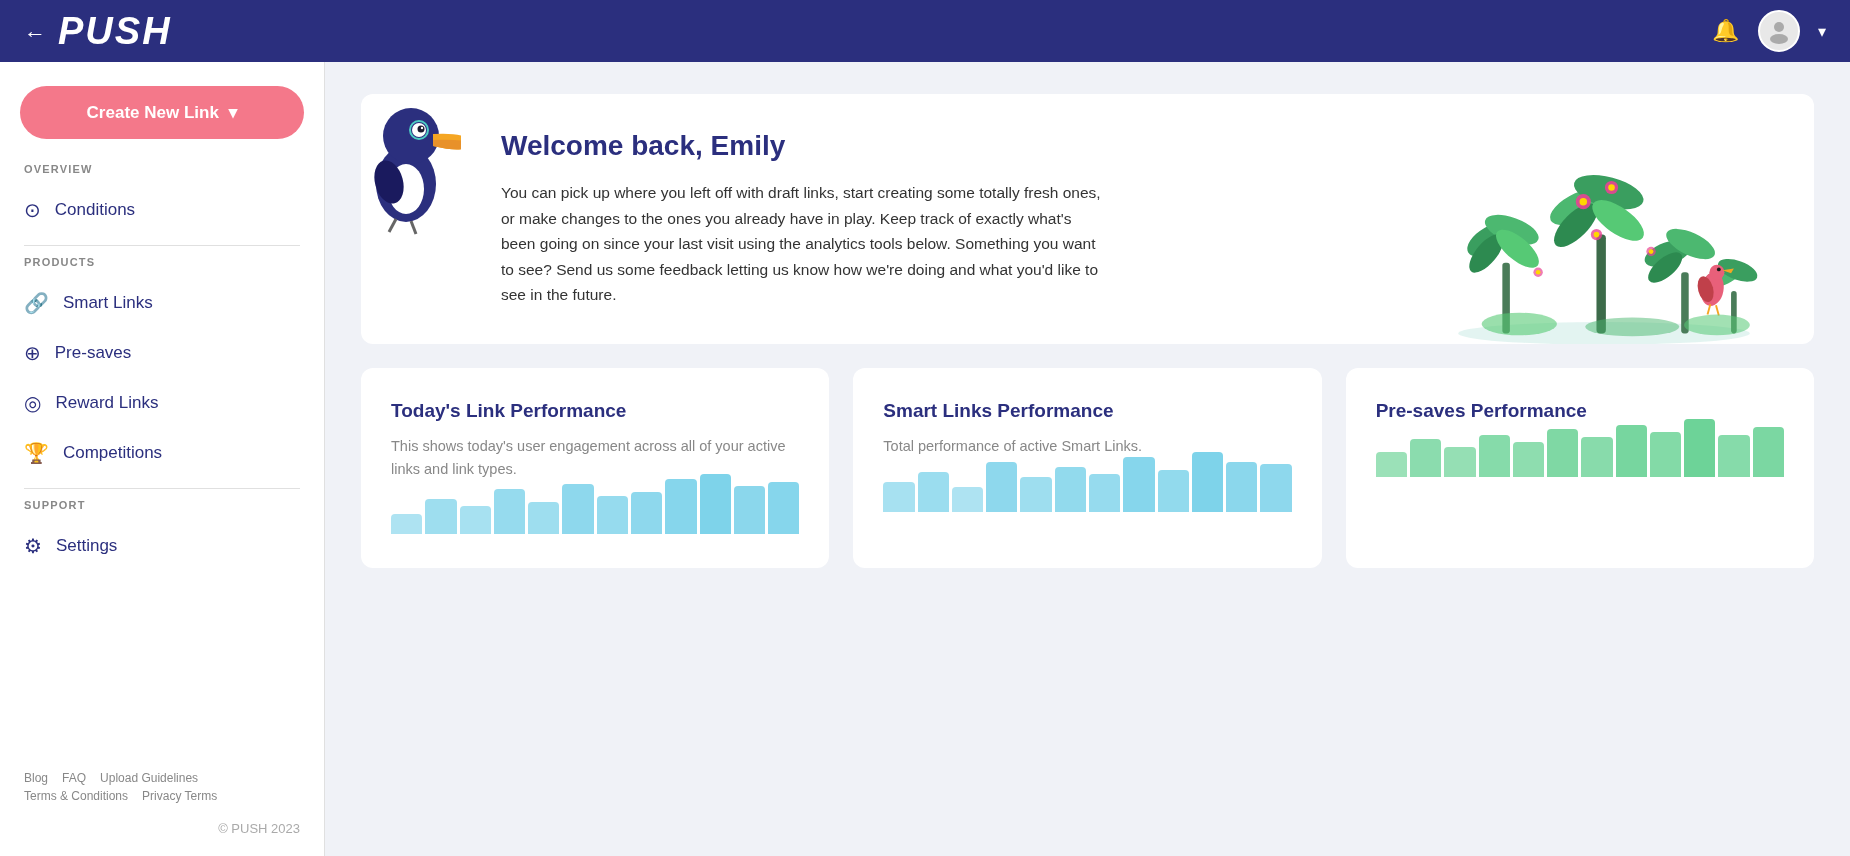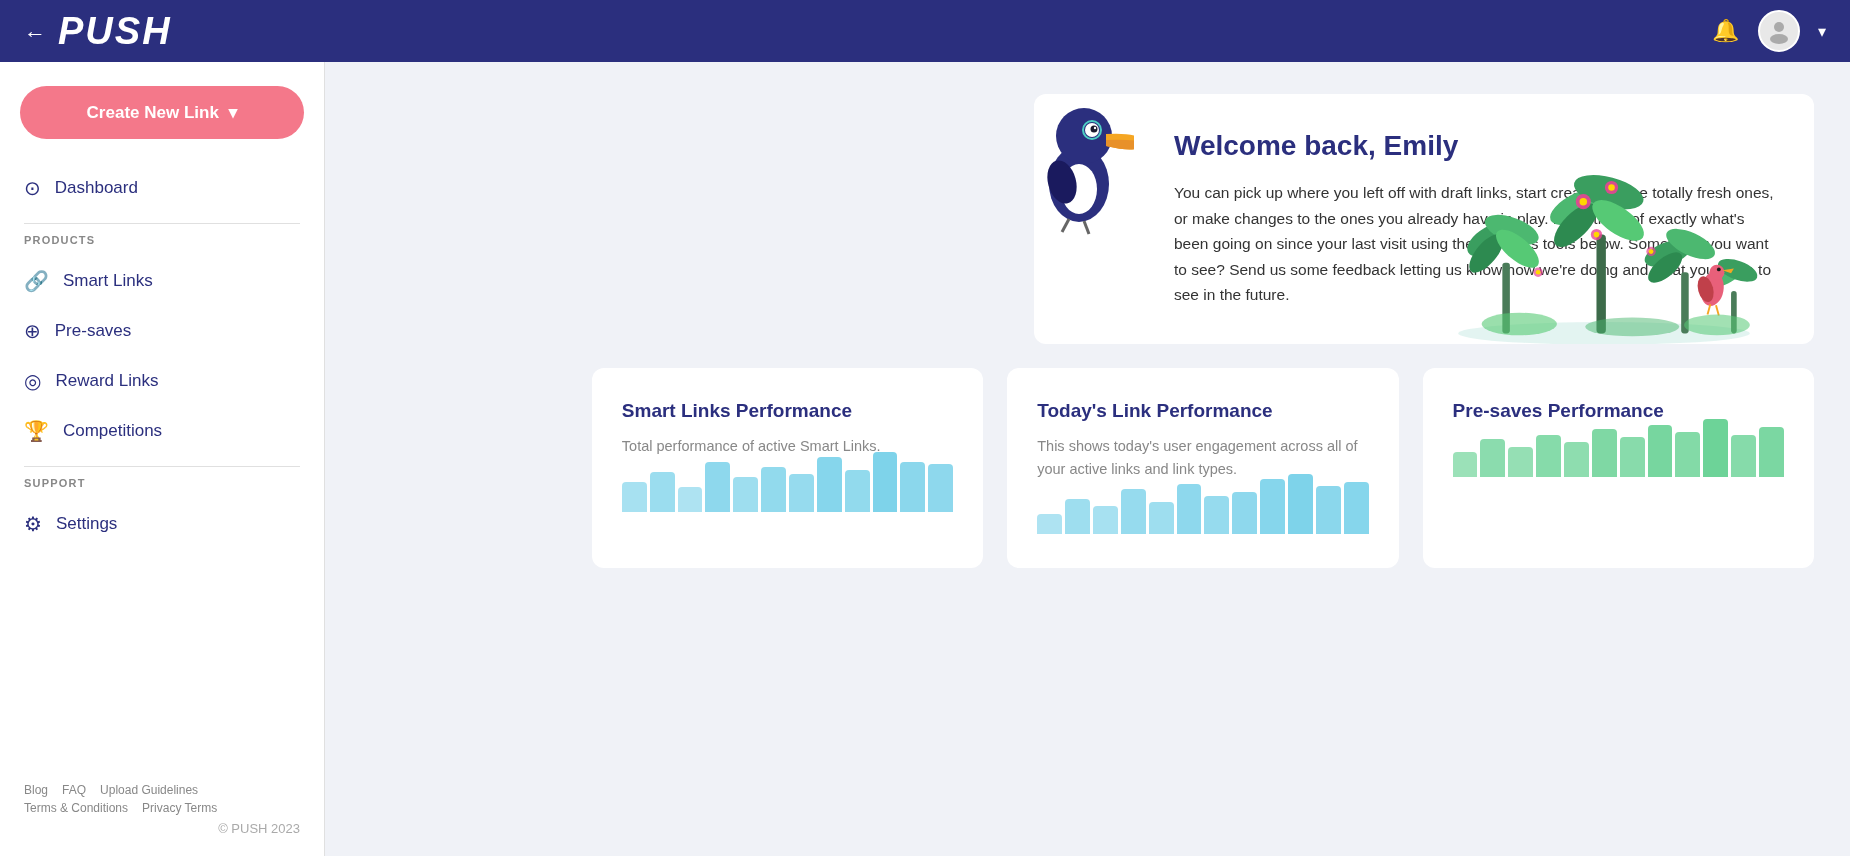--- a/index.html
+++ b/index.html
@@ -114,33 +114,32 @@
     .sidebar-footer {
       margin-top: auto;
       padding: 10px 24px 0 24px;
     }
     .sidebar-footer-links {
       display: flex;
       flex-wrap: wrap;
       gap: 4px 14px;
       font-size: 12px;
       color: #888;
-      margin-bottom: 6px;
+      margin-bottom: 18px;
     }
     .sidebar-footer-links a { color: #888; text-decoration: none; }
     .copyright { font-size: 13px; color: #aaa; text-align: right; }
 
     
     .main {
       flex: 1;
       padding: 32px 36px;
       display: flex;
       flex-direction: column;
       gap: 24px;
-      align-items: flex-end;
     }
 
     
     .welcome-card {
       background: white;
       border-radius: 12px;
       padding: 36px 40px;
       display: flex;
       align-items: flex-start;
       position: relative;
@@ -238,23 +237,24 @@
 </nav>
 
 <div class="layout">
 
   <aside class="sidebar">
     <button class="create-link-btn">
       <span>Create New Link</span>
       <span>▾</span>
     </button>
 
+    <div class="section-label">OVERVIEW</div>
     <div class="nav-item">
       <span class="icon">⊙</span>
-      <span>Dashboard</span>
+      <span>Conditions</span>
     </div>
 
     <hr class="divider">
 
     <div class="section-label">PRODUCTS</div>
     <div class="nav-item">
       <span class="icon">🔗</span>
       <span>Smart Links</span>
     </div>
     <div class="nav-item">
@@ -379,20 +379,39 @@
           <circle cx="220" cy="108" r="2.5" fill="#ffd700"></circle>
 
           <ellipse cx="80" cy="185" rx="40" ry="12" fill="#56c975" opacity="0.6"></ellipse>
           <ellipse cx="200" cy="188" rx="50" ry="10" fill="#4cb870" opacity="0.5"></ellipse>
           <ellipse cx="290" cy="186" rx="35" ry="11" fill="#56c975" opacity="0.55"></ellipse>
         </svg>
       </div>
     </div>
 
     <div class="cards-row">
+
+      <div class="perf-card">
+        <div class="perf-card-title">Today's Link Performance</div>
+        <div class="perf-card-subtitle">This shows today's user engagement across all of your active links and link types.</div>
+        <div class="chart-stub">
+          <div class="bar" style="height:20px;background:#5ec8e5;opacity:0.5"></div>
+          <div class="bar" style="height:35px;background:#5ec8e5;opacity:0.6"></div>
+          <div class="bar" style="height:28px;background:#5ec8e5;opacity:0.55"></div>
+          <div class="bar" style="height:45px;background:#5ec8e5;opacity:0.65"></div>
+          <div class="bar" style="height:32px;background:#5ec8e5;opacity:0.6"></div>
+          <div class="bar" style="height:50px;background:#5ec8e5;opacity:0.7"></div>
+          <div class="bar" style="height:38px;background:#5ec8e5;opacity:0.65"></div>
+          <div class="bar" style="height:42px;background:#5ec8e5;opacity:0.7"></div>
+          <div class="bar" style="height:55px;background:#5ec8e5;opacity:0.75"></div>
+          <div class="bar" style="height:60px;background:#5ec8e5;opacity:0.8"></div>
+          <div class="bar" style="height:48px;background:#5ec8e5;opacity:0.72"></div>
+          <div class="bar" style="height:52px;background:#5ec8e5;opacity:0.75"></div>
+        </div>
+      </div>
 
       <div class="perf-card">
         <div class="perf-card-title">Smart Links Performance</div>
         <div class="perf-card-subtitle">Total performance of active Smart Links.</div>
         <div class="chart-stub">
           <div class="bar" style="height:30px;background:#5ec8e5;opacity:0.55"></div>
           <div class="bar" style="height:40px;background:#5ec8e5;opacity:0.62"></div>
           <div class="bar" style="height:25px;background:#5ec8e5;opacity:0.5"></div>
           <div class="bar" style="height:50px;background:#5ec8e5;opacity:0.7"></div>
           <div class="bar" style="height:35px;background:#5ec8e5;opacity:0.6"></div>
@@ -400,39 +419,20 @@
           <div class="bar" style="height:38px;background:#5ec8e5;opacity:0.65"></div>
           <div class="bar" style="height:55px;background:#5ec8e5;opacity:0.75"></div>
           <div class="bar" style="height:42px;background:#5ec8e5;opacity:0.68"></div>
           <div class="bar" style="height:60px;background:#5ec8e5;opacity:0.8"></div>
           <div class="bar" style="height:50px;background:#5ec8e5;opacity:0.72"></div>
           <div class="bar" style="height:48px;background:#5ec8e5;opacity:0.7"></div>
         </div>
       </div>
 
       <div class="perf-card">
-        <div class="perf-card-title">Today's Link Performance</div>
-        <div class="perf-card-subtitle">This shows today's user engagement across all of your active links and link types.</div>
-        <div class="chart-stub">
-          <div class="bar" style="height:20px;background:#5ec8e5;opacity:0.5"></div>
-          <div class="bar" style="height:35px;background:#5ec8e5;opacity:0.6"></div>
-          <div class="bar" style="height:28px;background:#5ec8e5;opacity:0.55"></div>
-          <div class="bar" style="height:45px;background:#5ec8e5;opacity:0.65"></div>
-          <div class="bar" style="height:32px;background:#5ec8e5;opacity:0.6"></div>
-          <div class="bar" style="height:50px;background:#5ec8e5;opacity:0.7"></div>
-          <div class="bar" style="height:38px;background:#5ec8e5;opacity:0.65"></div>
-          <div class="bar" style="height:42px;background:#5ec8e5;opacity:0.7"></div>
-          <div class="bar" style="height:55px;background:#5ec8e5;opacity:0.75"></div>
-          <div class="bar" style="height:60px;background:#5ec8e5;opacity:0.8"></div>
-          <div class="bar" style="height:48px;background:#5ec8e5;opacity:0.72"></div>
-          <div class="bar" style="height:52px;background:#5ec8e5;opacity:0.75"></div>
-        </div>
-      </div>
-
-      <div class="perf-card">
         <div class="perf-card-title">Pre-saves Performance</div>
         <div class="chart-stub">
           <div class="bar" style="height:25px;background:#48c87e;opacity:0.55"></div>
           <div class="bar" style="height:38px;background:#48c87e;opacity:0.63"></div>
           <div class="bar" style="height:30px;background:#48c87e;opacity:0.58"></div>
           <div class="bar" style="height:42px;background:#48c87e;opacity:0.66"></div>
           <div class="bar" style="height:35px;background:#48c87e;opacity:0.62"></div>
           <div class="bar" style="height:48px;background:#48c87e;opacity:0.7"></div>
           <div class="bar" style="height:40px;background:#48c87e;opacity:0.65"></div>
           <div class="bar" style="height:52px;background:#48c87e;opacity:0.74"></div>

